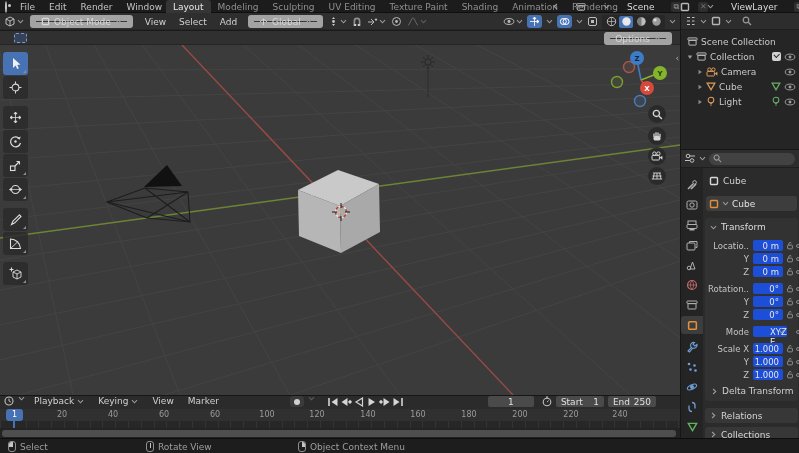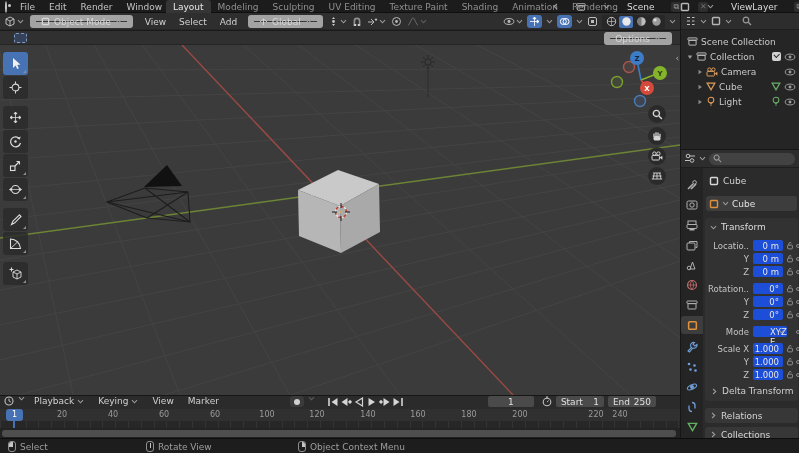--- a/index.html
+++ b/index.html
@@ -983,21 +983,21 @@
     <span class="tick" style="left:52px">20</span>
     <span class="tick" style="left:103px">40</span>
     <span class="tick" style="left:154px">60</span>
     <span class="tick" style="left:205px">60</span>
     <span class="tick" style="left:257px">100</span>
     <span class="tick" style="left:307px">120</span>
     <span class="tick" style="left:358px">140</span>
     <span class="tick" style="left:408px">160</span>
     <span class="tick" style="left:459px">180</span>
     <span class="tick" style="left:510px">200</span>
-    <span class="tick" style="left:586px">220</span>
+    <span class="tick" style="left:561px">220</span>
     <span class="tick" style="left:610px">240</span>
   </div>
   <div id="track"></div>
   <div id="playhead"></div>
   <div id="hscroll">
       <div class="handle"></div>
     </div>
 </div>
 
 <div id="status">

